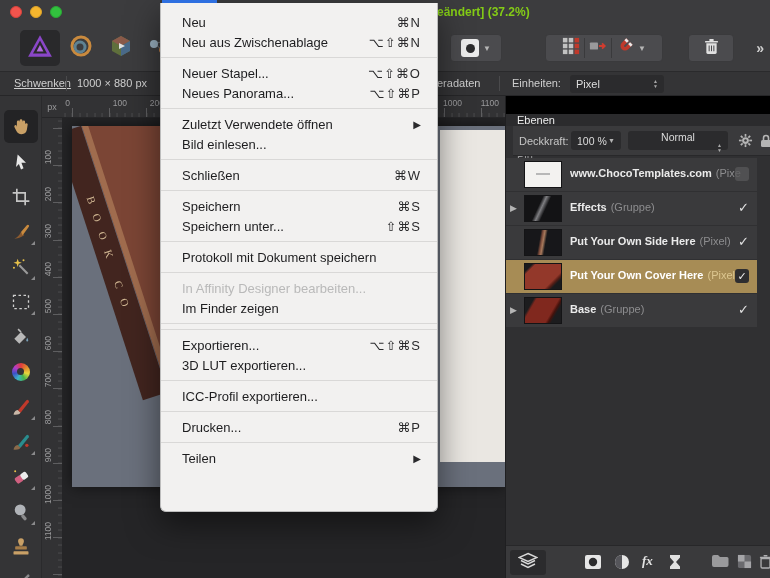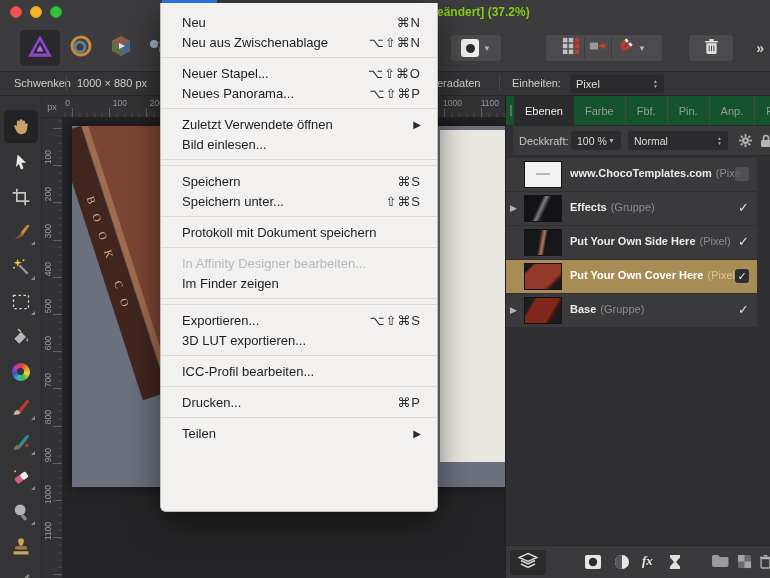--- a/index.html
+++ b/index.html
@@ -61,21 +61,21 @@
   .canvas{position:absolute;left:10px;top:8px;width:433px;height:361px;background:#6a707c;overflow:hidden;box-shadow:0 0 14px rgba(0,0,0,.55);}
   .bookface{position:absolute;left:-45px;top:60px;width:300px;height:110px;background:#7b4535;transform:rotate(72deg);}
   .bookedge{position:absolute;left:-85px;top:126px;width:280px;height:6px;background:#a06c4e;transform:rotate(72deg);}
   .bookspine{position:absolute;left:-100px;top:124px;width:280px;height:26px;background:#42251f;transform:rotate(72deg);
     display:flex;align-items:center;padding-left:70px;overflow:hidden;}
   .bookspine span{font-family:"Liberation Serif","DejaVu Serif",serif;font-size:11px;letter-spacing:11px;color:#cfb591;white-space:nowrap;}
   .pages{position:absolute;left:368px;top:4px;width:65px;height:332px;background:#eae7e2;}
 
   
   .panel{position:absolute;left:505px;top:96px;width:265px;height:482px;background:#303032;border-left:1px solid #1f1f21;}
-  .tabs{position:absolute;left:0;top:0;width:265px;height:30px;background:#14532d;border-bottom:1px solid #2a2a2c;display:flex;align-items:stretch;font-size:11px;color:#9a9a9c;}
+  .tabs{position:absolute;left:0;top:0;width:265px;height:30px;background:#000000;border-bottom:1px solid #2a2a2c;display:flex;align-items:stretch;font-size:11px;color:#9a9a9c;flex-direction:column;}
   .handle{width:8px;margin:9px 2px 9px 4px;border-left:1px solid #6a6a6c;border-right:1px solid #6a6a6c;}
   .tab{display:flex;align-items:center;padding:0 11px;border-right:1px solid #48484a;}
   .tab.active{background:#2b2b2d;color:#ececec;border-right:none;}
   .opacityrow{position:absolute;left:0;top:30px;width:265px;height:30px;background:#3a3a3c;border-bottom:1px solid #28282a;font-size:11px;color:#c6c6c6;margin-left:7px;}
   .opacityrow .lbl{position:absolute;left:6px;top:9px;}
   .pbox{position:absolute;top:5px;height:19px;background:#2b2b2d;border-radius:3px;color:#dcdcdc;display:flex;align-items:center;padding:0 6px;font-size:10.5px;}
   .gearwrap{position:absolute;left:225px;top:7px;}
   .lockwrap{position:absolute;left:247px;top:8px;}
 
   .layers{position:absolute;left:0;top:62px;width:251px;}
@@ -221,21 +221,21 @@
               <line x1="8" y1="8" x2="8" y2="14"></line>
               <line x1="10.5" y1="8" x2="10.5" y2="14"></line>
             </g>
           </svg>
       </span>
     </div>
     <div class="overflow">»</div>
   </div>
 
   <div class="ctxbar">
-    <span class="lbl" style="left:14px;">Schwenken</span>
+    <span class="lbl" style="left:14px;text-decoration:underline;">Schwenken</span>
     <span class="vsep" style="left:66px;"></span>
     <span class="lbl" style="left:77px;">1000 × 880 px</span>
     <span class="lbl" style="left:437px;">eradaten</span>
     <span class="vsep" style="left:499px;"></span>
     <span class="lbl" style="left:512px;">Einheiten:</span>
     <div class="unitsbox">
       <span>Pixel</span>
       <span class="stepper">
         <span>▲</span>
           <span>▼</span>
@@ -391,21 +391,21 @@
       <span class="tab">Anp.</span>
       <span class="tab" style="border-right:none;">FX</span>
     </div>
 
     <div class="opacityrow">
       <span class="lbl">Deckkraft:</span>
       <div class="pbox" style="left:58px;width:50px;">
         <span>100 %</span>
         <span class="caret" style="margin-left:auto;font-size:7px;">▼</span>
       </div>
-      <div class="pbox" style="left:115px;width:100px;">
+      <div class="pbox" style="left:115px;width:100px;flex-direction:column;">
         <span>Normal</span>
         <span class="stepper">
           <span>▲</span>
             <span>▼</span>
         </span>
       </div>
       <span class="gearwrap">
         <svg width="15" height="15" viewBox="0 0 16 16">
             <g stroke="#b5b5b5" stroke-width="1.8">
               <line x1="8" y1="1" x2="8" y2="4"></line>
@@ -536,20 +536,24 @@
       </div>
     <div class="msep"></div>
     <div class="mi">
         <span>Zuletzt Verwendete öffnen</span>
         <span class="sub-arrow">▶</span>
       </div>
     <div class="mi">
         <span>Bild einlesen...</span>
       </div>
     <div class="msep"></div>
+    <div class="mi">
+        <span>Schließen</span>
+        <span class="sc">⌘W</span>
+      </div>
     <div class="msep"></div>
     <div class="mi">
         <span>Speichern</span>
         <span class="sc">⌘S</span>
       </div>
     <div class="mi">
         <span>Speichern unter...</span>
         <span class="sc">⇧⌘S</span>
       </div>
     <div class="msep"></div>
@@ -567,21 +571,21 @@
     <div class="msep"></div>
     <div class="mi">
         <span>Exportieren...</span>
         <span class="sc">⌥⇧⌘S</span>
       </div>
     <div class="mi">
         <span>3D LUT exportieren...</span>
       </div>
     <div class="msep"></div>
     <div class="mi">
-        <span>ICC-Profil bearbeiten...</span>
+        <span>ICC-Profil exportieren...</span>
       </div>
     <div class="msep"></div>
     <div class="mi">
         <span>Drucken...</span>
         <span class="sc">⌘P</span>
       </div>
     <div class="msep"></div>
     <div class="mi">
         <span>Teilen</span>
         <span class="sub-arrow">▶</span>

